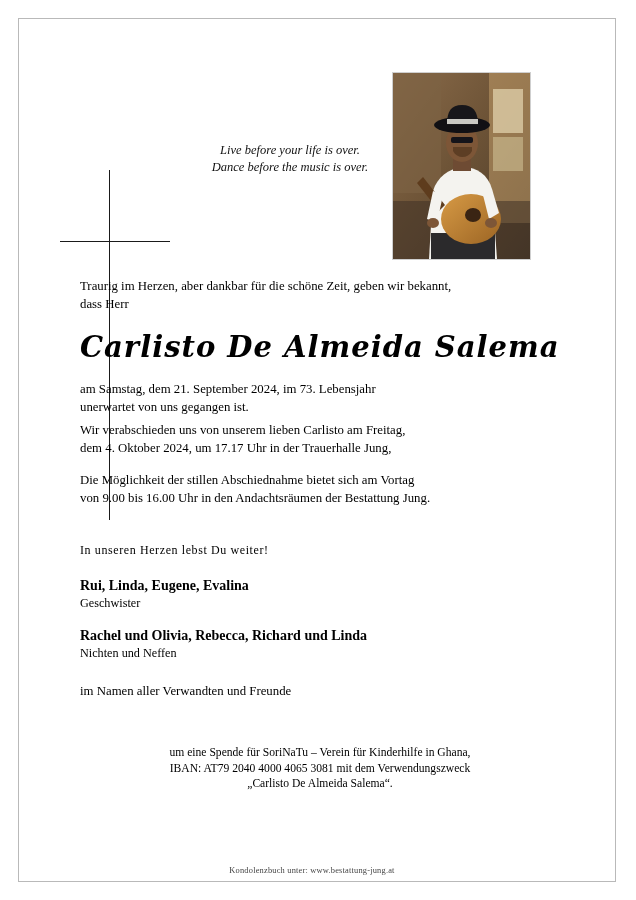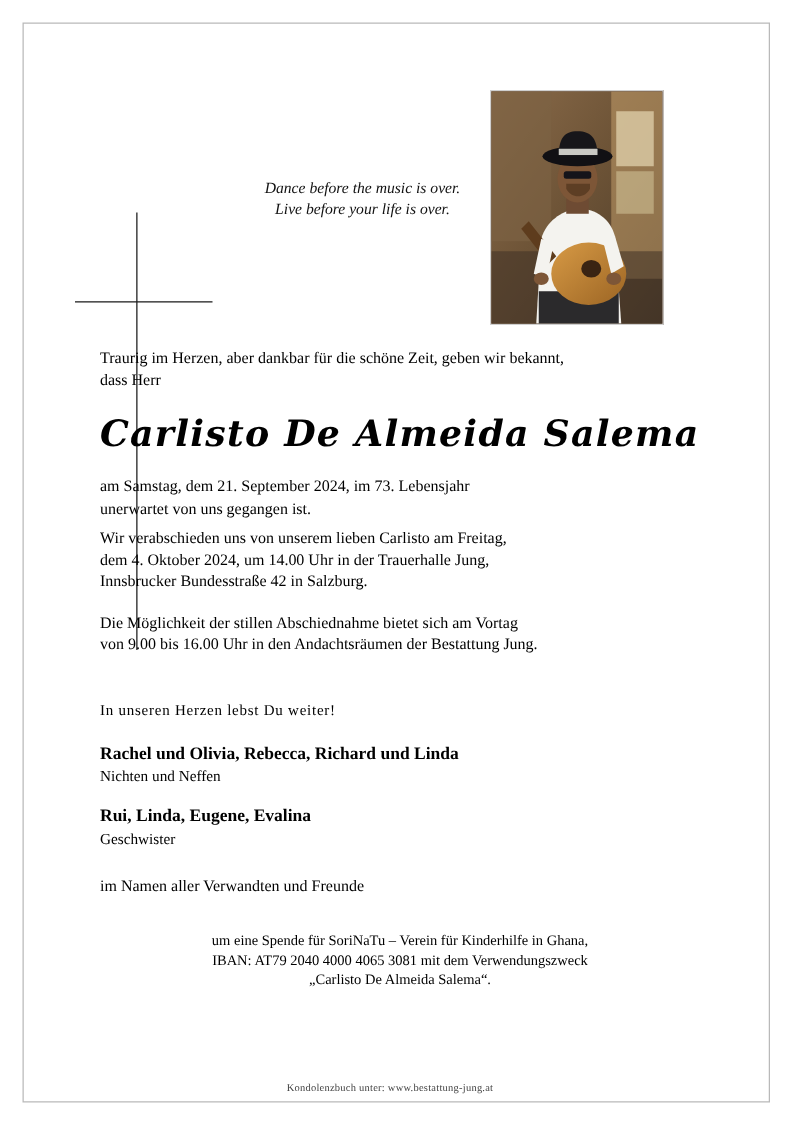--- a/index.html
+++ b/index.html
@@ -203,58 +203,57 @@
 
       <path d="M40 118 L34 146 L44 150 L50 122 Z" fill="#f4f3ef"></path>
       <path d="M99 116 L106 140 L96 146 L90 122 Z" fill="#f4f3ef"></path>
 
       <ellipse cx="40" cy="150" rx="6" ry="5" fill="#7d5637"></ellipse>
       <ellipse cx="98" cy="150" rx="6" ry="5" fill="#7d5637"></ellipse>
     </svg>
   </div>
 
   <div class="motto">
+    <div>Live before your life is over.</div>
     <div>Dance before the music is over.</div>
-    <div>Live before your life is over.</div>
   </div>
 
   <div class="content">
     <div class="intro">
       <div>Traurig im Herzen, aber dankbar für die schöne Zeit, geben wir bekannt,</div>
       <div>dass Herr</div>
     </div>
 
     <div class="name">Carlisto De Almeida Salema</div>
 
     <div class="para tight">
       <div>am Samstag, dem 21. September 2024, im 73. Lebensjahr</div>
       <div>unerwartet von uns gegangen ist.</div>
     </div>
 
     <div class="para">
       <div>Wir verabschieden uns von unserem lieben Carlisto am Freitag,</div>
-      <div>dem 4. Oktober 2024, um 14.00 Uhr in der Trauerhalle Jung,</div>
-      <div>Innsbrucker Bundesstraße 42 in Salzburg.</div>
+      <div>dem 4. Oktober 2024, um 17.17 Uhr in der Trauerhalle Jung,</div>
     </div>
 
     <div class="para">
       <div>Die Möglichkeit der stillen Abschiednahme bietet sich am Vortag</div>
       <div>von 9.00 bis 16.00 Uhr in den Andachtsräumen der Bestattung Jung.</div>
     </div>
 
     <div class="herzen">In unseren Herzen lebst Du weiter!</div>
 
     <div>
+      <div class="fam-name">Rui, Linda, Eugene, Evalina</div>
+      <div class="fam-rel">Geschwister</div>
+    </div>
+
+    <div>
       <div class="fam-name">Rachel und Olivia, Rebecca, Richard und Linda</div>
       <div class="fam-rel">Nichten und Neffen</div>
-    </div>
-
-    <div>
-      <div class="fam-name">Rui, Linda, Eugene, Evalina</div>
-      <div class="fam-rel">Geschwister</div>
     </div>
 
     <div class="namen">im Namen aller Verwandten und Freunde</div>
   </div>
 
   <div class="donation">
     <div>um eine Spende für SoriNaTu – Verein für Kinderhilfe in Ghana,</div>
     <div>IBAN: AT79 2040 4000 4065 3081 mit dem Verwendungszweck</div>
     <div>„Carlisto De Almeida Salema“.</div>
   </div>

